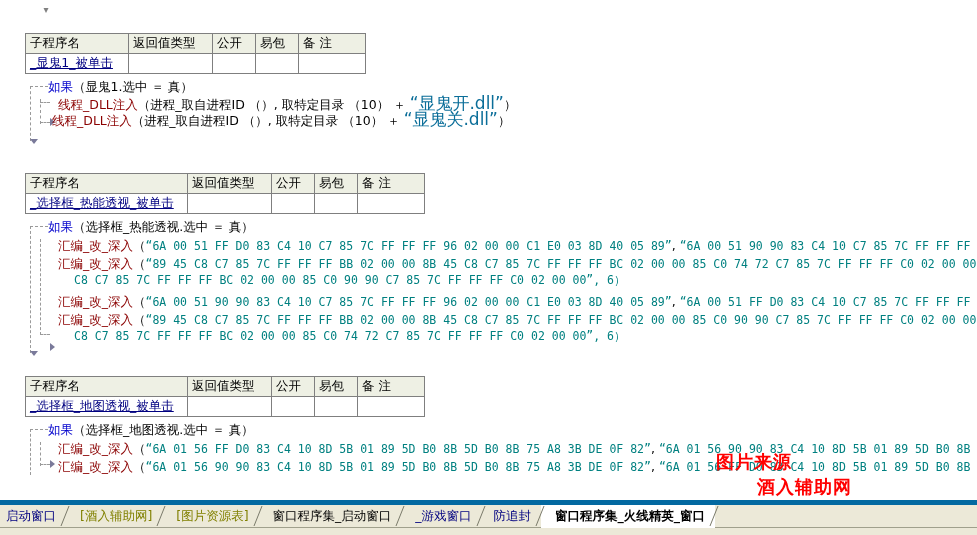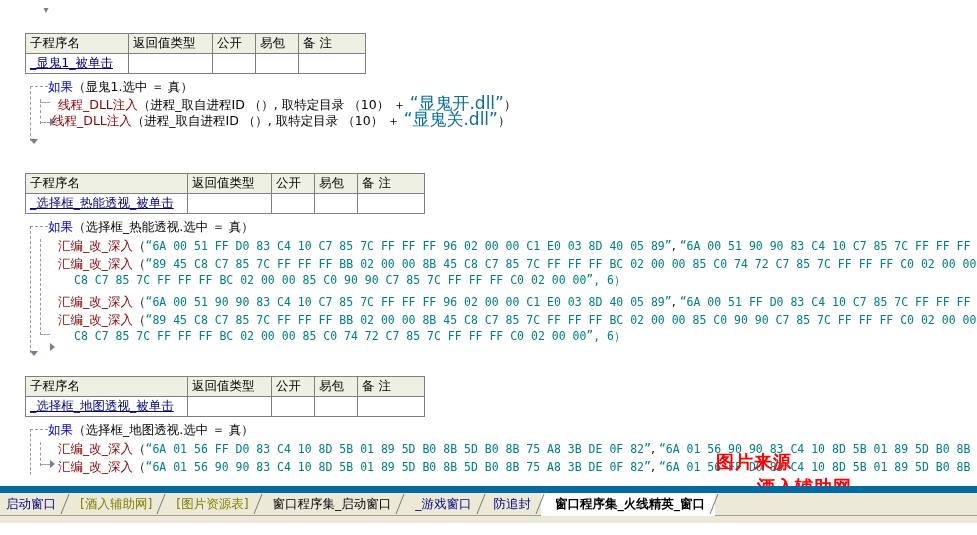--- a/index.html
+++ b/index.html
@@ -45,22 +45,22 @@
   .punct{color:#000000;font-family:"DejaVu Sans","Liberation Sans",sans-serif;font-size:12.5px;}
 
   
   .guide-v{position:absolute;border-left:1px dashed #9a9a9a;width:0;}
   .guide-h{position:absolute;border-top:1px dashed #9a9a9a;height:0;}
   .guide-tri{position:absolute;width:0;height:0;border-top:4px solid transparent;border-bottom:4px solid transparent;border-left:5px solid #7a7a9a;}
   .guide-tri-dn{position:absolute;width:0;height:0;border-left:4px solid transparent;border-right:4px solid transparent;border-top:5px solid #7a7a9a;}
 
   
   .tabbar{
-    position:absolute;left:0;bottom:12px;width:977px;height:30px;
-    background:#ece9d8;border-top:7px solid #0369a1;
+    position:absolute;left:0;bottom:0;width:977px;height:30px;
+    background:#ece9d8;border-top:5px solid #0369a1;
   }
   .tabstrip{position:absolute;left:0;top:0;height:22px;display:flex;align-items:stretch;}
   .tab{
     position:relative;height:22px;line-height:22px;
     padding:0 10px 0 12px;
     font-family:"DejaVu Sans","Liberation Sans",sans-serif;font-size:12.5px;
     background:#ece9d8;color:#808000;white-space:nowrap;
     border-bottom:1px solid #a0a08c;
   }
   .tab .sep{

